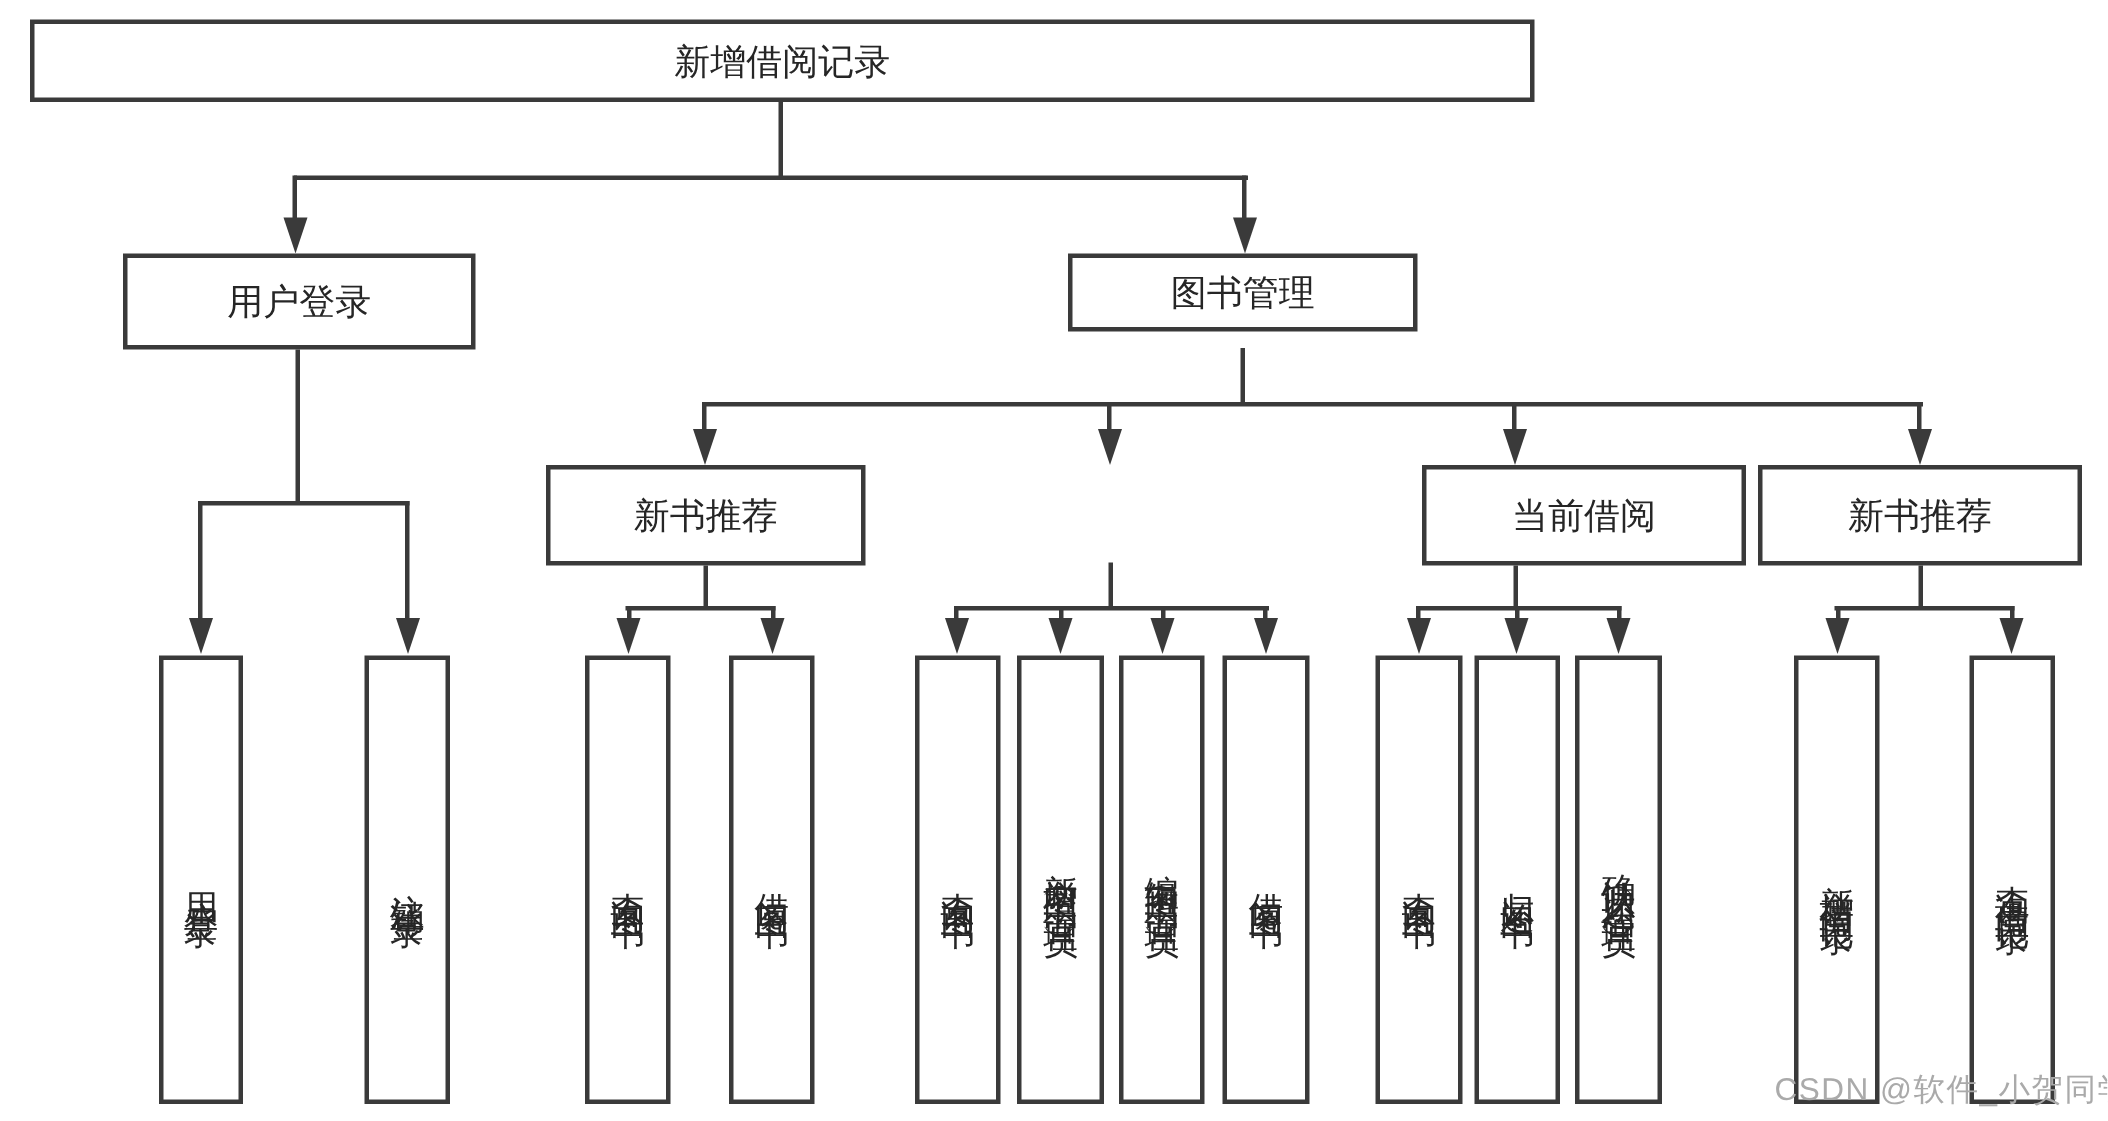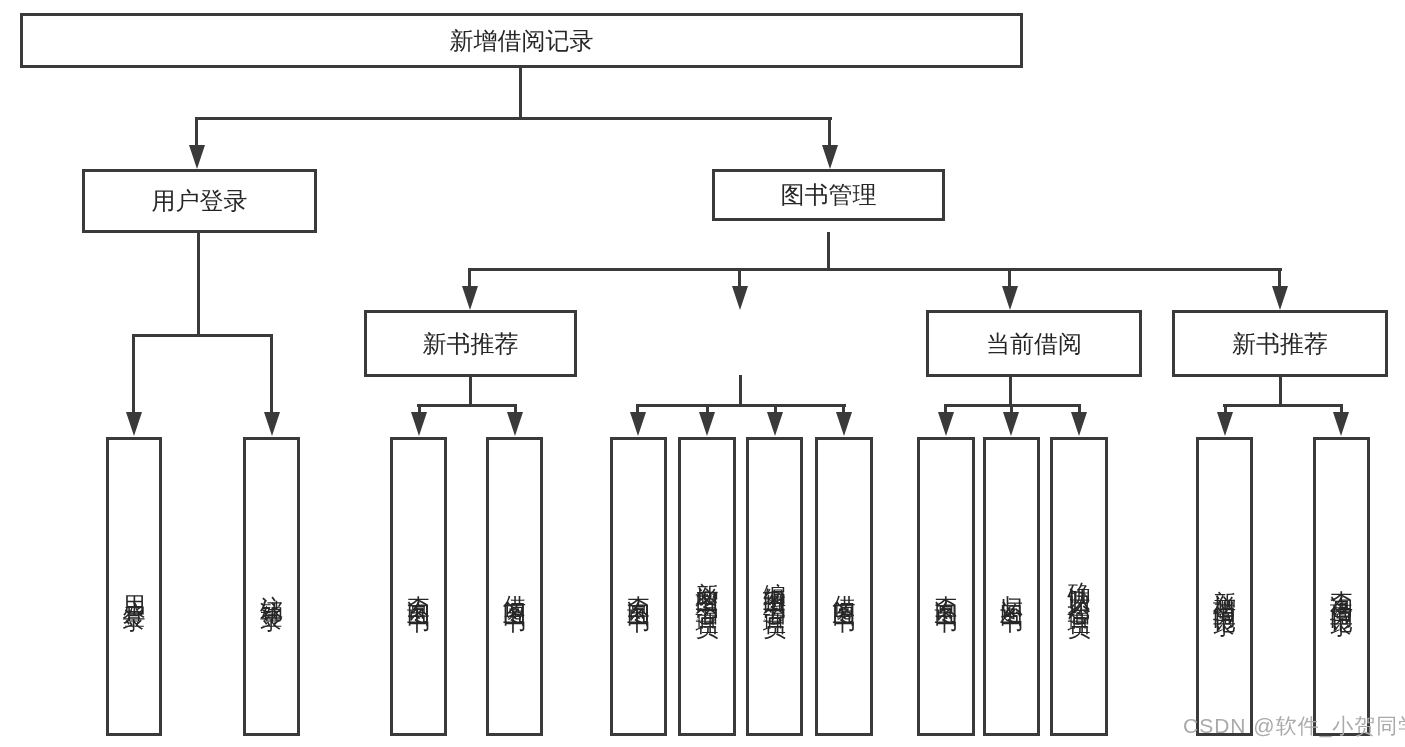--- a/index.html
+++ b/index.html
@@ -108,21 +108,21 @@
   <div class="node" style="left:82px;top:169px;width:235px;height:64px;">
     <span>用户登录</span>
   </div>
   <div class="node" style="left:712px;top:169px;width:233px;height:52px;">
     <span>图书管理</span>
   </div>
 
   <div class="node" style="left:364px;top:310px;width:213px;height:67px;">
     <span>新书推荐</span>
   </div>
-  <div class="node" style="left:926px;top:310px;width:216px;height:67px;">
+  <div class="node" style="left:948px;top:310px;width:216px;height:67px;">
     <span>当前借阅</span>
   </div>
   <div class="node" style="left:1172px;top:310px;width:216px;height:67px;">
     <span>新书推荐</span>
   </div>
 
   <div class="node leaf" style="left:106px;top:437px;width:56px;height:299px;">
     <span class="vtext">用户登录</span>
   </div>
   <div class="node leaf" style="left:243px;top:437px;width:57px;height:299px;">

